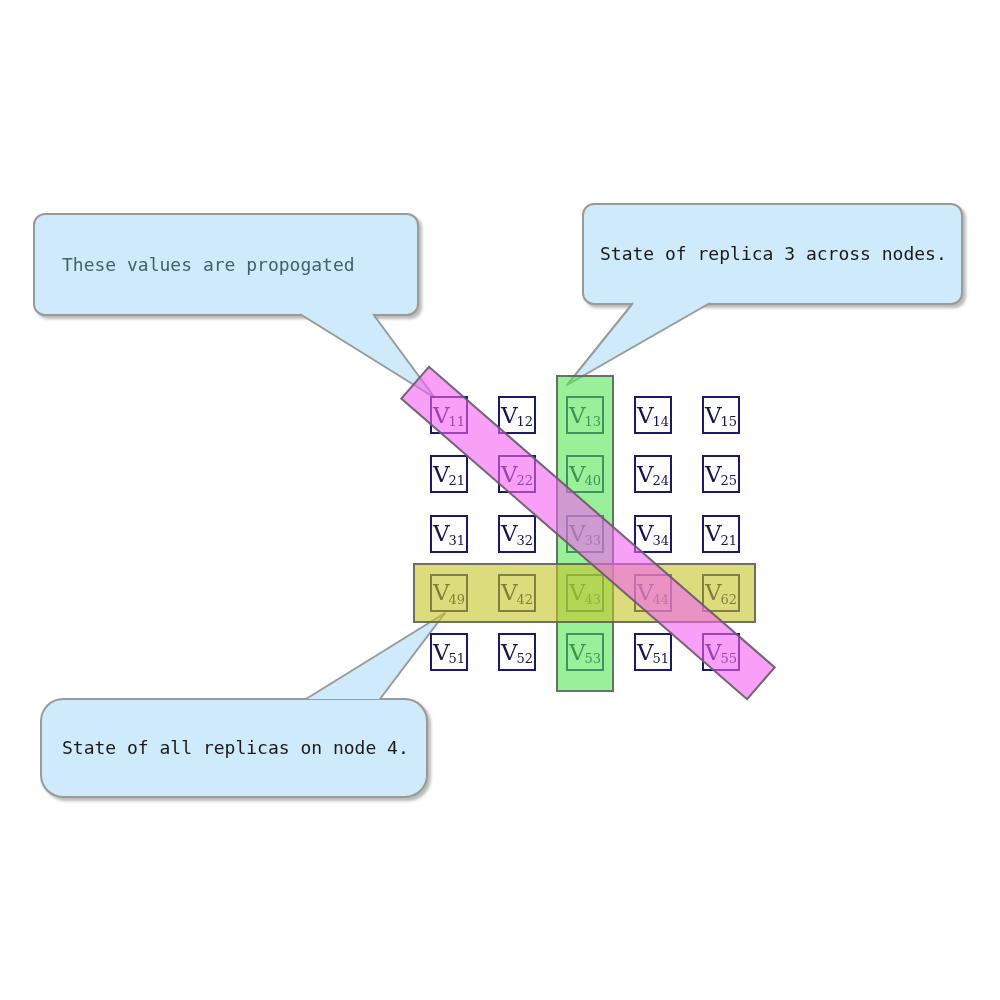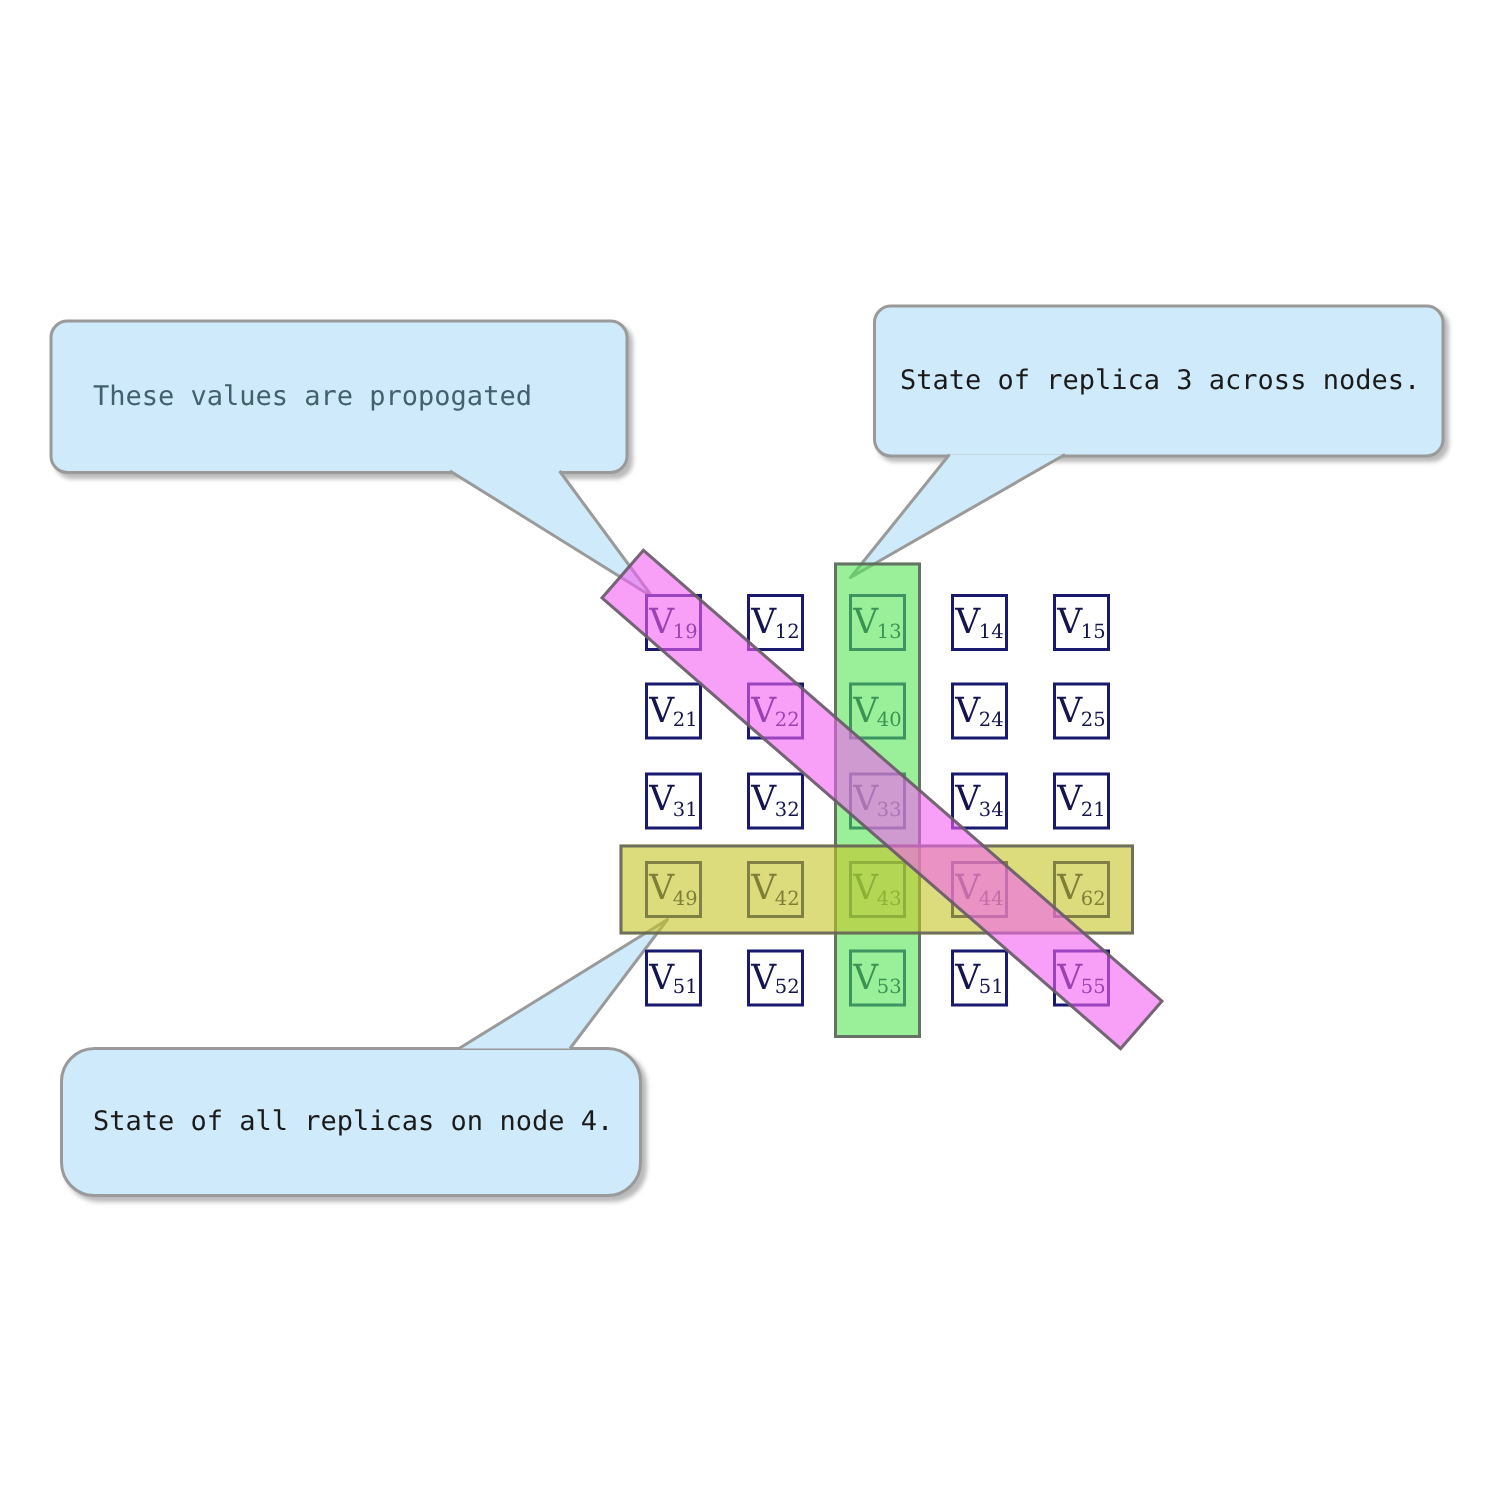--- a/index.html
+++ b/index.html
@@ -98,21 +98,21 @@
 
   <svg class="pointer-layer" viewBox="0 0 1000 1000">
     <path d="M 300 314 L 435 398 L 373 314"></path>
     <path d="M 633 303 L 567 385 L 710 303"></path>
     <path d="M 306 699 L 445 613 L 380 699"></path>
   </svg>
 
   <div>
       <div class="cell" style="left: 430px; top: 396px;">
         <span class="vb">V</span>
-        <sub class="vs">19</sub>
+        <sub class="vs">11</sub>
       </div>
       <div class="cell" style="left: 498px; top: 396px;">
         <span class="vb">V</span>
         <sub class="vs">12</sub>
       </div>
       <div class="cell" style="left: 566px; top: 396px;">
         <span class="vb">V</span>
         <sub class="vs">13</sub>
       </div>
       <div class="cell" style="left: 634px; top: 396px;">

